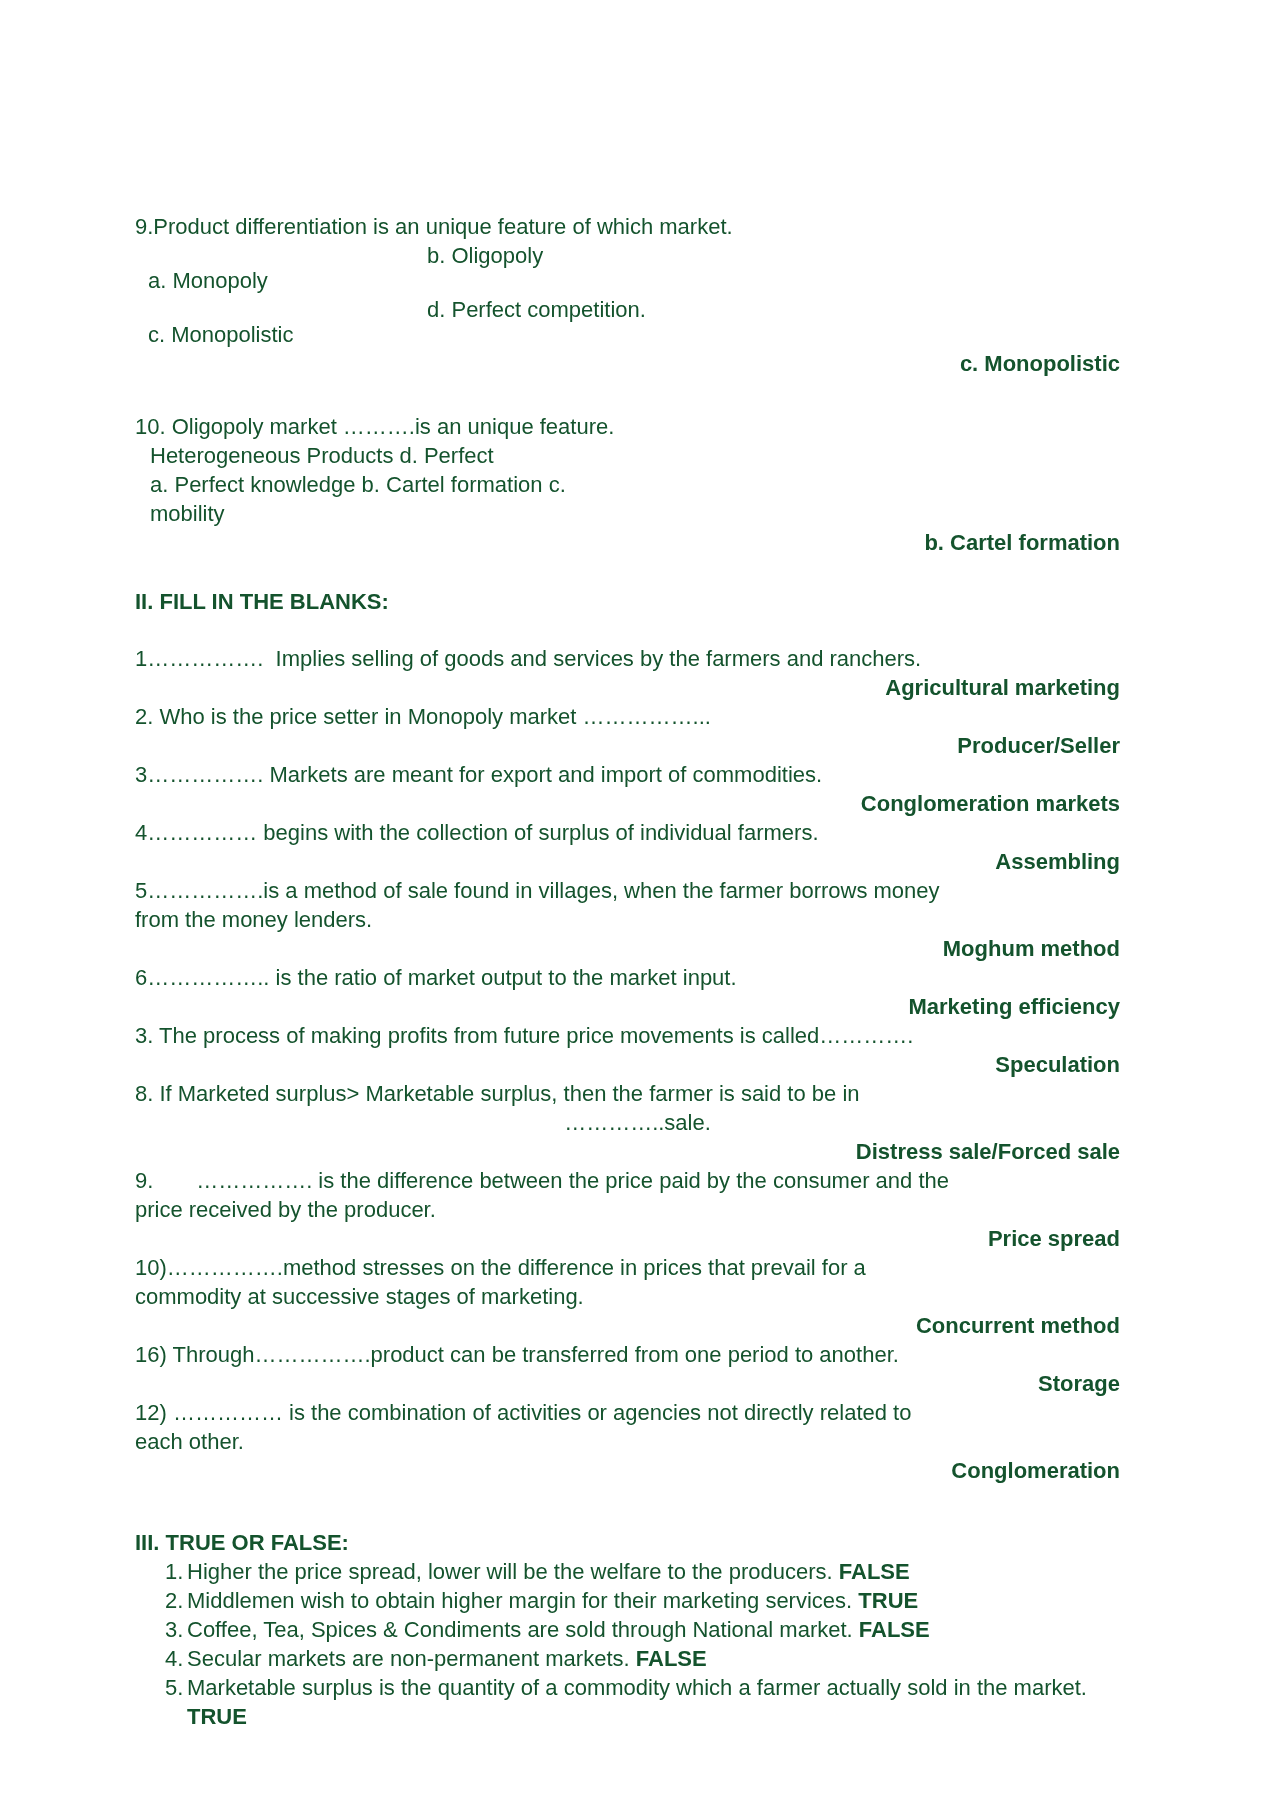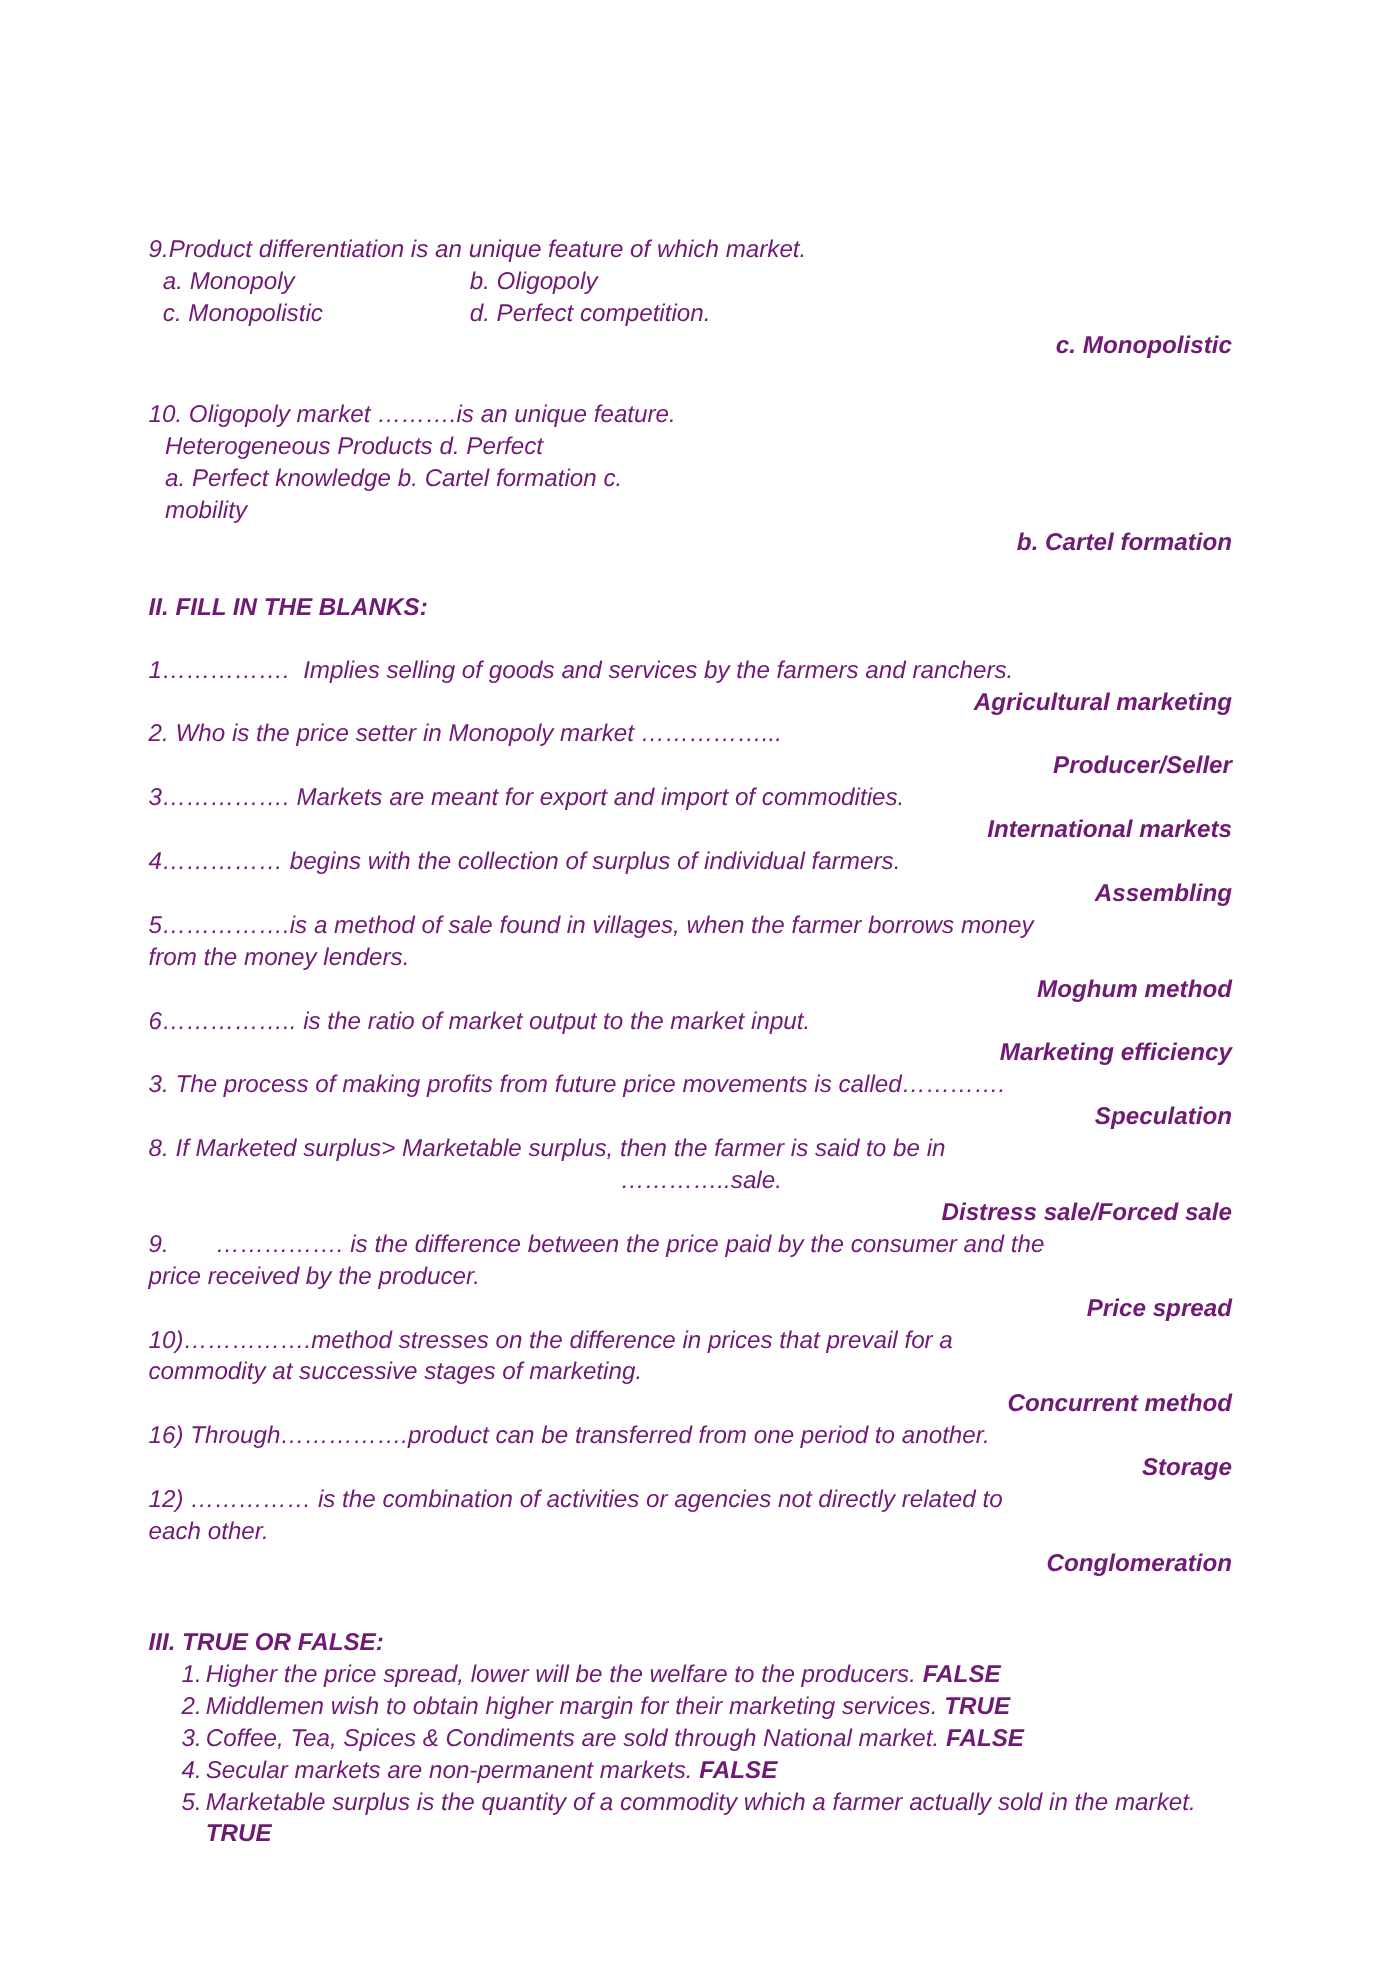--- a/index.html
+++ b/index.html
@@ -1,45 +1,44 @@
 <!DOCTYPE html>
 <html><head>
 <meta charset="utf-8">
 <title>Document</title>
 <style>
   html,body{margin:0;padding:0;background:#ffffff;}
   .page{
     position:relative;
     width:1271px;height:1797px;
     background:#ffffff;
-    color:#701a75;
+    color:#14532d;
     font-family:"Liberation Sans","DejaVu Sans",sans-serif;
     overflow:hidden;
-    font-style:italic;
   }
   .content{
     position:absolute;
     left:135px;top:212px;
     width:985px;
     font-size:22px;
     line-height:29px;
   }
   p{margin:0;}
   .line{margin:0;}
   .answer{
     margin:0;
     font-weight:bold;
     text-align:right;
   }
   .heading{
     font-weight:bold;
   }
   
   .opt-row{display:flex;}
-  .opt-col1{padding-left:13px;width:292px;box-sizing:border-box;flex:none;}
+  .opt-col1{padding-left:13px;width:292px;box-sizing:border-box;flex:none;margin-top:25px;}
   .opt-col2{flex:1;}
   
   .opt-indent{padding-left:15px;}
   
   .q10-block{margin-top:34px;}
   .fill-heading{margin-top:30px;}
   .fill-first{margin-top:28px;}
   .tf-heading{margin-top:43px;}
   
   .indent-sm{padding-left:20px;text-align:center;}
@@ -81,21 +80,21 @@
     <div class="fill-first">
       <p class="line">1…………….&nbsp; Implies selling of goods and services by the farmers and ranchers.</p>
       <p class="answer">Agricultural marketing</p>
     </div>
     <div>
       <p class="line">2. Who is the price setter in Monopoly market ……………...</p>
       <p class="answer">Producer/Seller</p>
     </div>
     <div>
       <p class="line">3……………. Markets are meant for export and import of commodities.</p>
-      <p class="answer">International markets</p>
+      <p class="answer">Conglomeration markets</p>
     </div>
     <div>
       <p class="line">4…………… begins with the collection of surplus of individual farmers.</p>
       <p class="answer">Assembling</p>
     </div>
     <div>
       <p class="line">5…………….is a method of sale found in villages, when the farmer borrows money</p>
       <p class="line">from the money lenders.</p>
       <p class="answer">Moghum method</p>
     </div>

